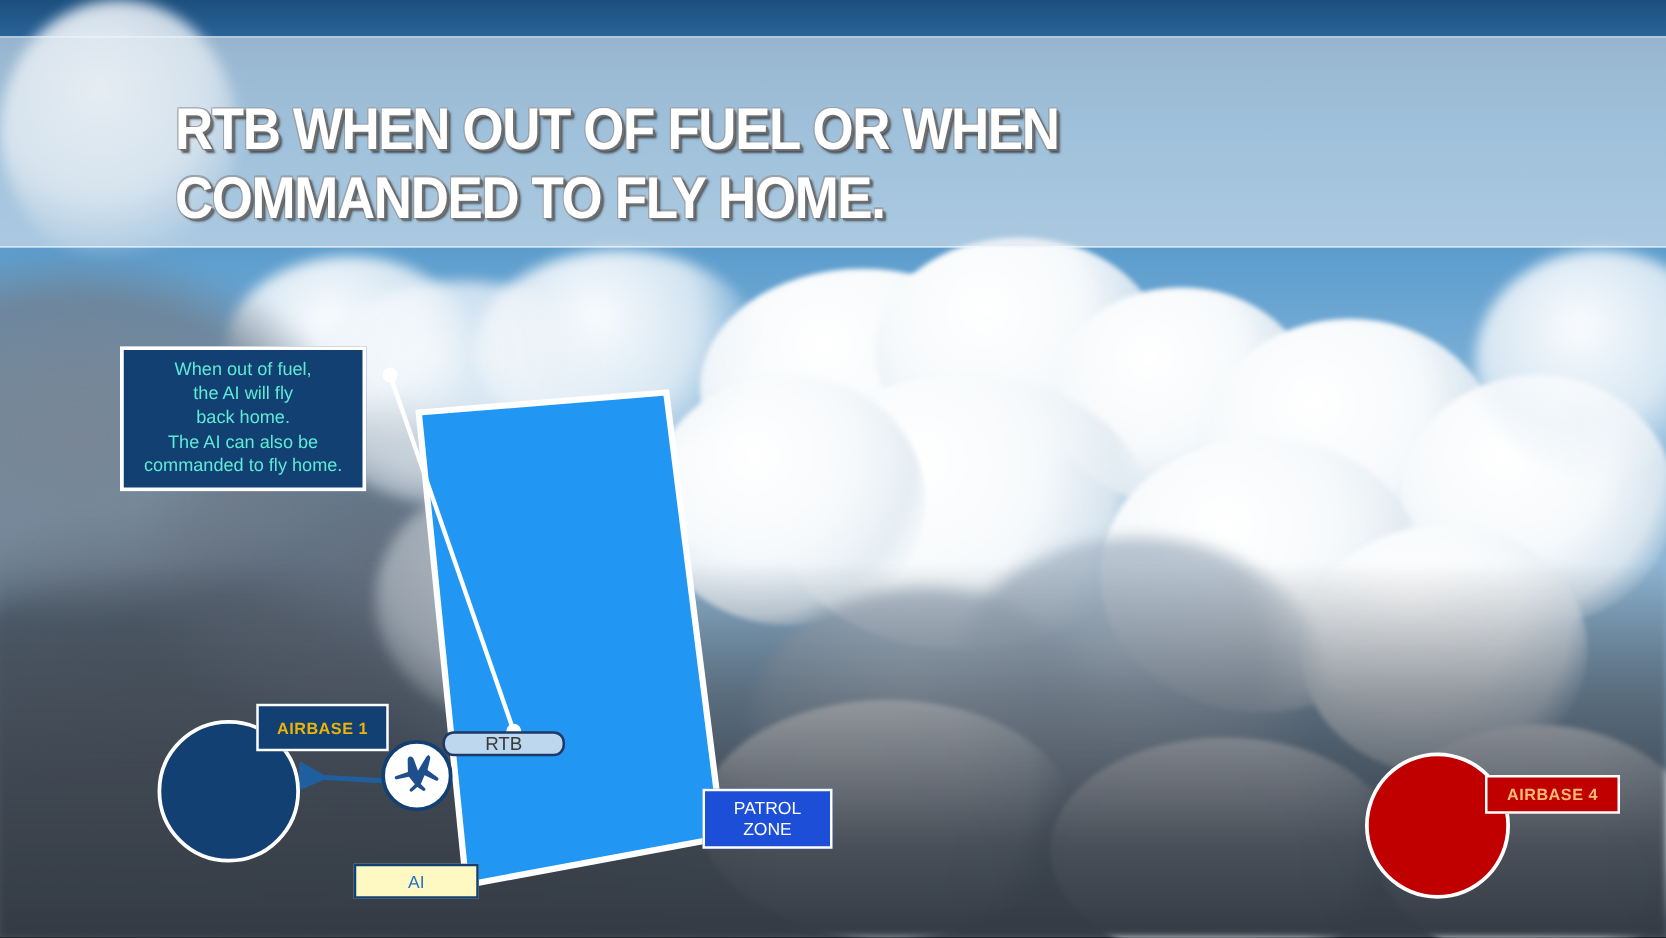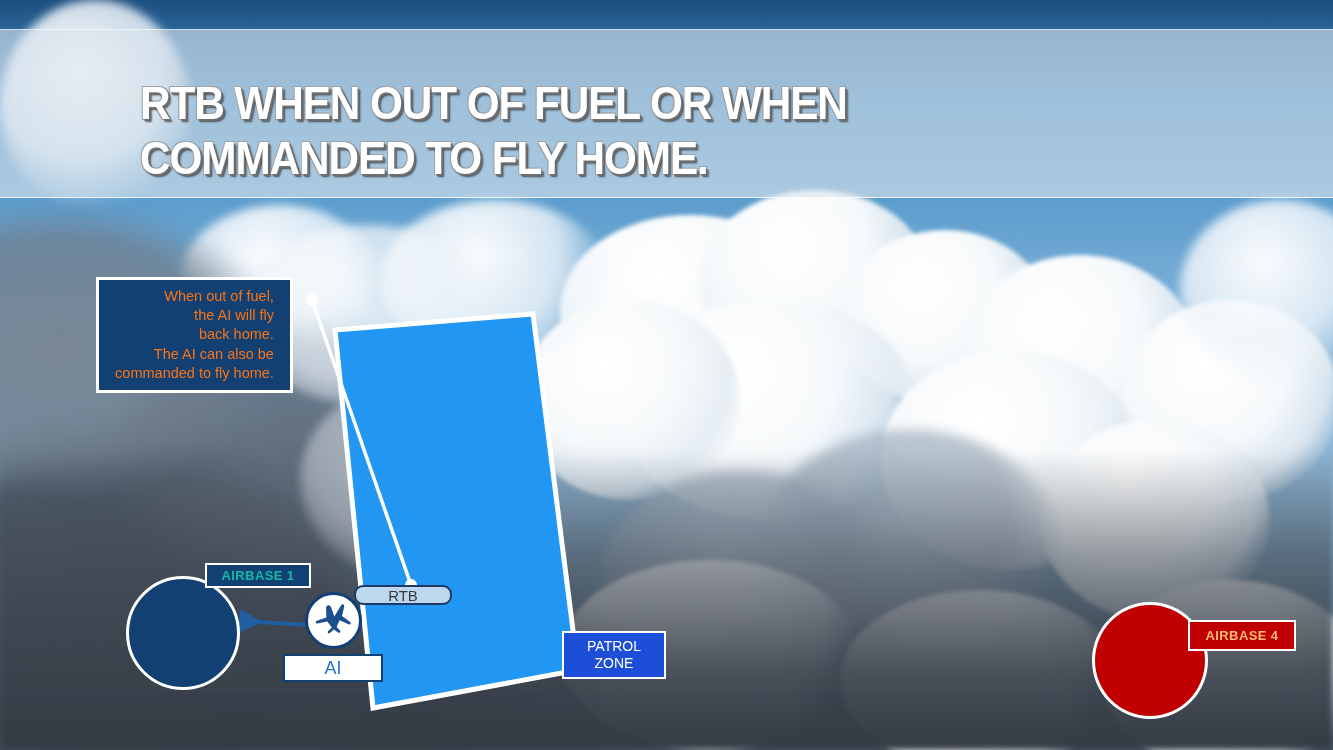--- a/index.html
+++ b/index.html
@@ -93,24 +93,24 @@
     left: 96px; top: 277px;
     width: 197px; height: 116px;
     background: #134072;
     border: 3px solid #ffffff;
     box-sizing: border-box;
     display: flex;
     align-items: center;
     justify-content: center;
   }
   .callout-text {
-    color: #f97316;
+    color: #5eead4;
     font-size: 14.5px;
     line-height: 1.33;
-    text-align: right;
+    text-align: center;
     white-space: pre-line;
   }
 
   
   .vector-layer {
     position: absolute;
     inset: 0;
     overflow: visible;
   }
 
@@ -119,43 +119,43 @@
     position: absolute;
     box-sizing: border-box;
     display: flex;
     align-items: center;
     justify-content: center;
     text-align: center;
     font-weight: bold;
   }
   .lbl-airbase1 {
     left: 205px; top: 563px;
-    width: 106px; height: 25px;
+    width: 106px; height: 38px;
     background: #134072;
     border: 2.5px solid #ffffff;
-    color: #14b8a6;
+    color: #eab308;
     font-size: 13px;
     letter-spacing: 0.4px;
   }
   .lbl-airbase4 {
     left: 1188px; top: 620px;
     width: 108px; height: 31px;
     background: #c00000;
     border: 2.5px solid #ffffff;
     color: #fdba74;
     font-size: 13px;
     letter-spacing: 0.4px;
   }
   .lbl-ai {
-    left: 283px; top: 654px;
+    left: 283px; top: 691px;
     width: 100px; height: 28px;
-    background: #ffffff;
+    background: #fef9c3;
     border: 2.5px solid #134072;
     color: #2a72c4;
-    font-size: 18px;
+    font-size: 14px;
     font-weight: normal;
   }
   .lbl-patrol {
     left: 562px; top: 631px;
     width: 104px; height: 48px;
     background: #1d4ed8;
     border: 2.5px solid #ffffff;
     color: #ffffff;
     font-size: 14px;
     line-height: 1.22;

